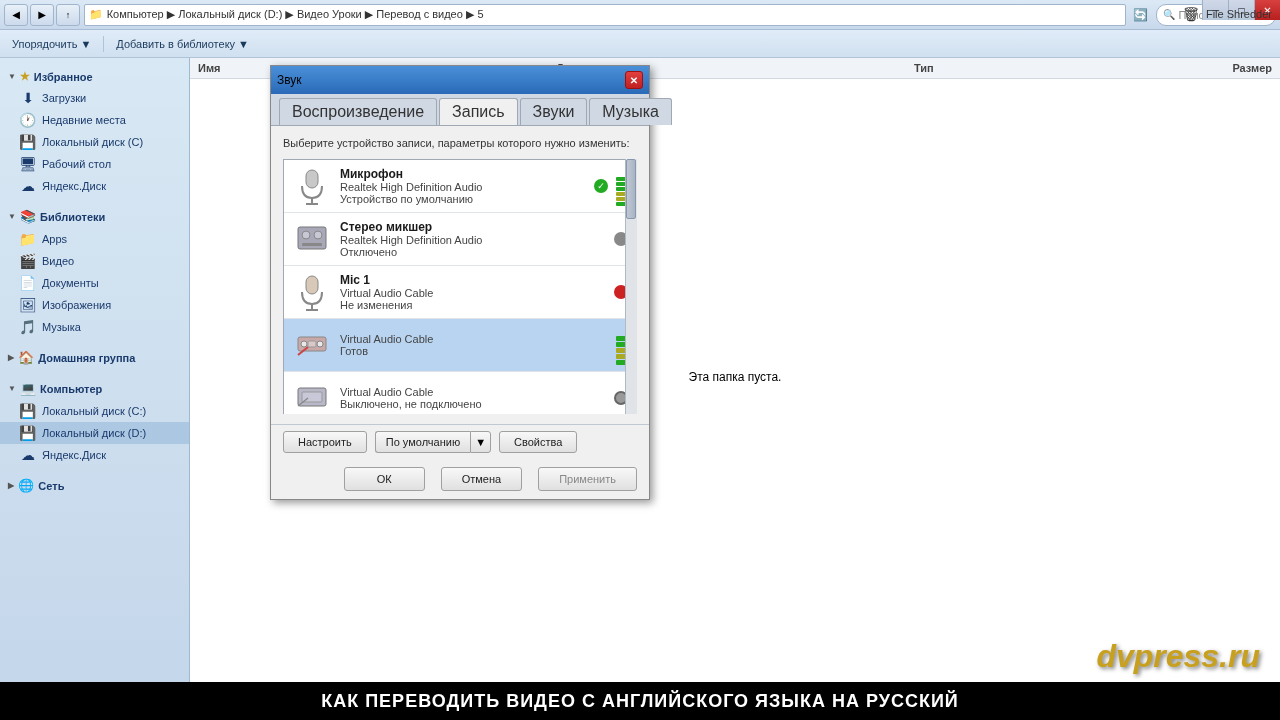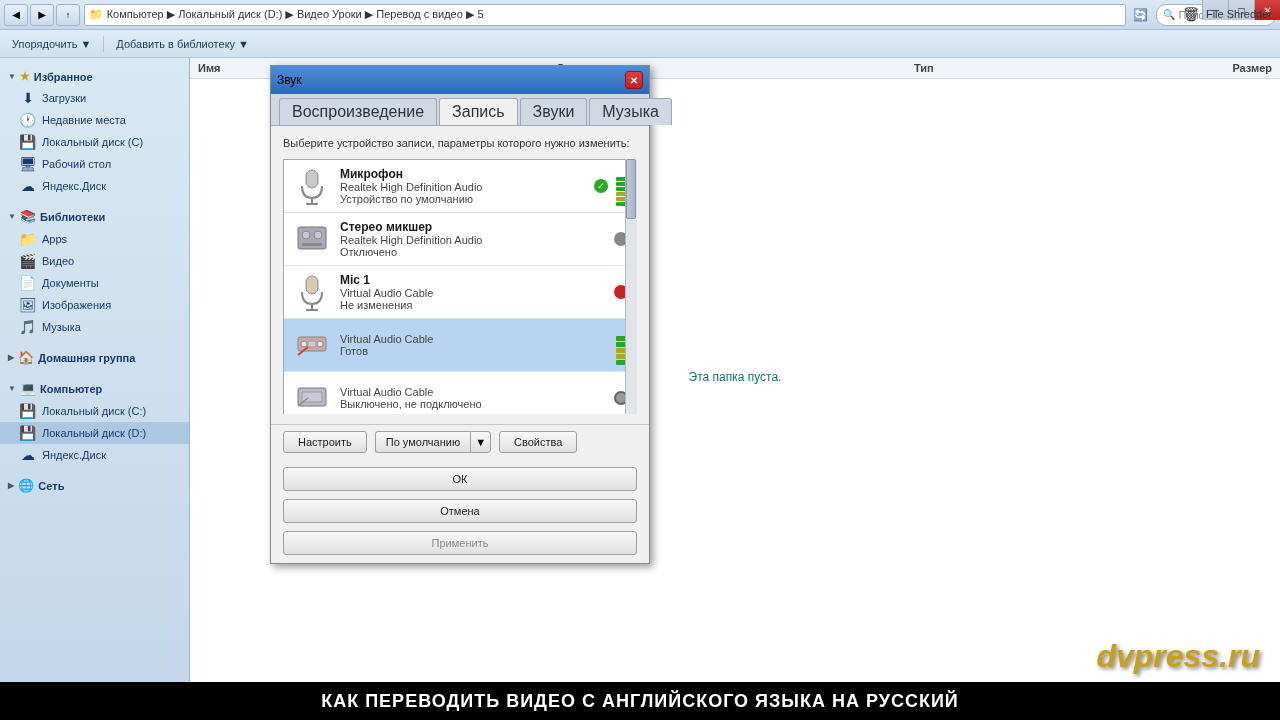--- a/index.html
+++ b/index.html
@@ -171,21 +171,21 @@
       color: #444;
       font-weight: bold;
     }
 
     .empty-folder-msg {
       position: absolute;
       top: 50%;
       left: 50%;
       transform: translate(-50%, -50%);
       font-size: 12px;
-      color: #0f766e;
+      color: #000000;
     }
 
     
     .status-bar {
       height: 24px;
       background: linear-gradient(180deg, #dce8f4 0%, #c8d8ec 100%);
       border-top: 1px solid #a8bcd4;
       display: flex;
       align-items: center;
       padding: 0 8px;
@@ -391,24 +391,23 @@
       font-size: 11px;
       background: linear-gradient(180deg, #f8f8f8 0%, #e0e0e0 100%);
       border: 1px solid #a0a0a0;
       border-radius: 0 3px 3px 0;
       cursor: pointer;
     }
 
     
     .dialog-footer {
       display: flex;
-      justify-content: center;
+      justify-content: flex-end;
       padding: 8px 12px;
-      gap: 8px;
-      flex-direction: column;
+      gap: 16px;
     }
 
     .footer-btn {
       padding: 5px 24px;
       font-size: 11px;
       background: linear-gradient(180deg, #f8f8f8 0%, #e0e0e0 100%);
       border: 1px solid #a0a0a0;
       border-radius: 3px;
       cursor: pointer;
       color: #222;

